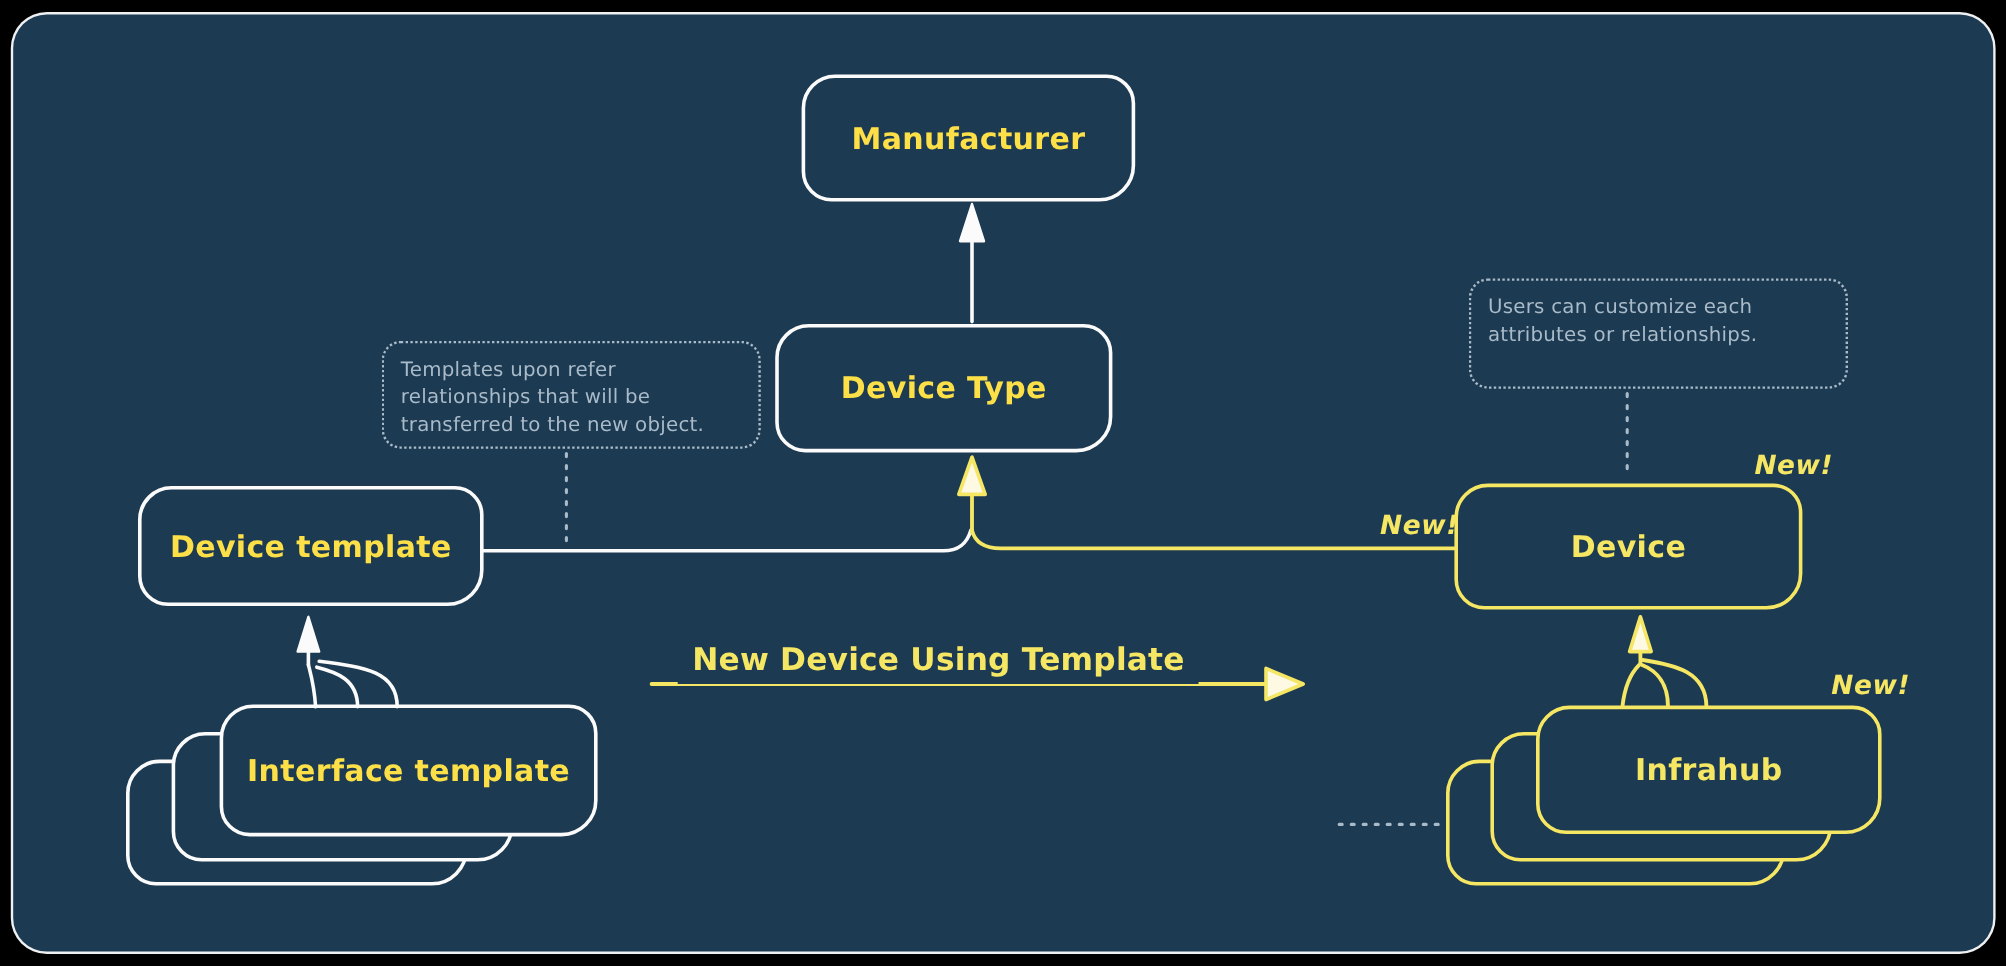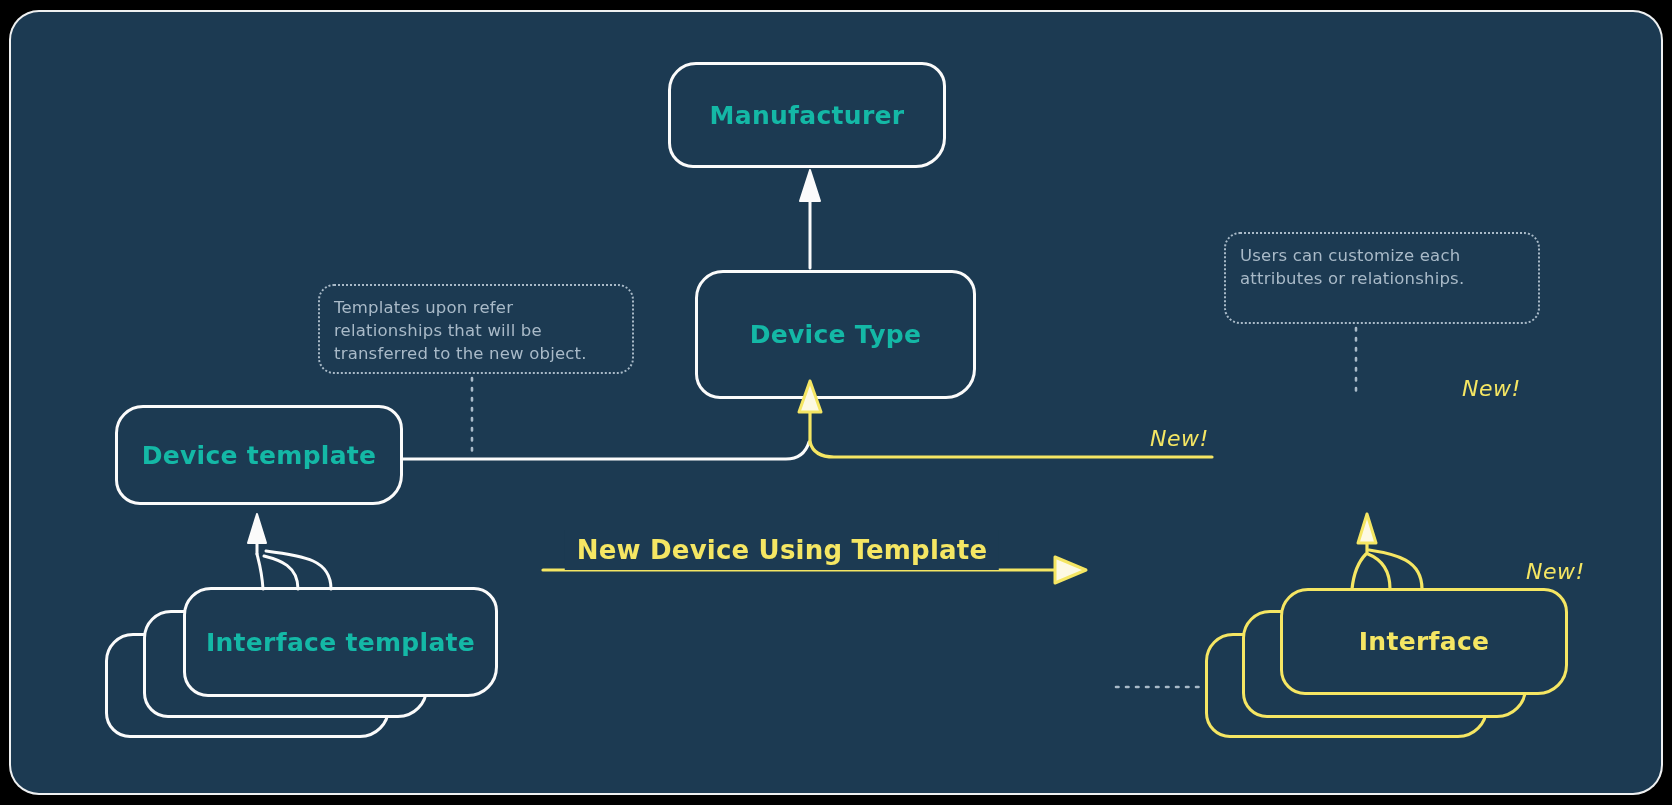--- a/index.html
+++ b/index.html
@@ -8,29 +8,29 @@
   }
   *{margin:0;padding:0;box-sizing:border-box;}
   html,body{width:1672px;height:805px;background:var(--frame);overflow:hidden;}
   .stage{position:relative;width:1672px;height:805px;background:var(--frame);
          font-family:"DejaVu Sans",sans-serif;}
   .canvas{position:absolute;left:9px;top:10px;width:1654px;height:785px;
           background:var(--background);border:2px solid rgba(250,250,250,.95);
           border-radius:30px;}
   .node{position:absolute;border:3px solid var(--white);border-radius:28px 24px 30px 25px;
         background:var(--background);display:flex;align-items:center;justify-content:center;
-        color:#14b8a6;font-weight:700;font-size:25px;letter-spacing:.3px;z-index:4;}
+        color:#fde047;font-weight:700;font-size:25px;letter-spacing:.3px;z-index:4;}
   .node.behind1{z-index:3;}
   .node.behind2{z-index:2;}
   .node.yellow{border-color:var(--yellow);color:var(--yellow);}
   .note{position:absolute;border:2.5px dotted var(--note);border-radius:16px;
         color:var(--note);font-size:16.5px;font-weight:400;letter-spacing:.2px;
         padding:10px 14px;line-height:23px;z-index:2;white-space:nowrap;}
   .note span{display:block;}
-  .badge{position:absolute;color:var(--yellow);font-style:italic;font-weight:400;
+  .badge{position:absolute;color:var(--yellow);font-style:italic;font-weight:700;
          font-size:22px;z-index:6;letter-spacing:.5px;}
   .flow-label{position:absolute;left:782px;top:530px;transform:translateX(-50%);
               background:var(--background);color:var(--yellow);font-weight:700;
               font-size:26px;line-height:40px;padding:0 12px;white-space:nowrap;
               z-index:6;letter-spacing:.2px;}
   svg.overlay{position:absolute;left:0;top:0;z-index:5;pointer-events:none;}
   .wline{stroke:var(--white);stroke-width:3;fill:none;stroke-linecap:round;}
   .yline{stroke:var(--yellow);stroke-width:3.2;fill:none;stroke-linecap:round;}
   .dline{stroke:var(--note);stroke-width:2.6;fill:none;stroke-linecap:round;
          stroke-dasharray:2.5 7.5;}
@@ -72,39 +72,42 @@
 
     <path class="dline" d="M472,378 V452"></path>
     <path class="dline" d="M1356,328 V398"></path>
     <path class="dline" d="M1116,687 H1200"></path>
   </svg>
 
   <div class="node" style="left:668px;top:62px;width:278px;height:106px;">
     <span>Manufacturer</span>
   </div>
 
-  <div class="node" style="left:695px;top:270px;width:281px;height:129px;">
+  <div class="node" style="left:646px;top:270px;width:281px;height:107px;">
     <span>Device Type</span>
   </div>
 
   <div class="node" style="left:115px;top:405px;width:288px;height:100px;">
     <span>Device template</span>
   </div>
 
   <div class="node behind2" style="left:105px;top:633px;width:285px;height:105px;"></div>
   <div class="node behind1" style="left:143px;top:610px;width:285px;height:108px;"></div>
   <div class="node" style="left:183px;top:587px;width:315px;height:110px;">
     <span>Interface template</span>
   </div>
 
+  <div class="node yellow" style="left:1212px;top:403px;width:290px;height:105px;">
+    <span>Device</span>
+  </div>
 
   <div class="node yellow behind2" style="left:1205px;top:633px;width:283px;height:105px;"></div>
   <div class="node yellow behind1" style="left:1242px;top:610px;width:285px;height:108px;"></div>
   <div class="node yellow" style="left:1280px;top:588px;width:288px;height:107px;">
-    <span>Interface</span>
+    <span>Infrahub</span>
   </div>
 
   <div class="note" style="left:318px;top:284px;width:316px;height:90px;">
     <span>Templates upon refer</span>
     <span>relationships that will be</span>
     <span>transferred to the new object.</span>
   </div>
 
   <div class="note" style="left:1224px;top:232px;width:316px;height:92px;">
     <span>Users can customize each</span>

